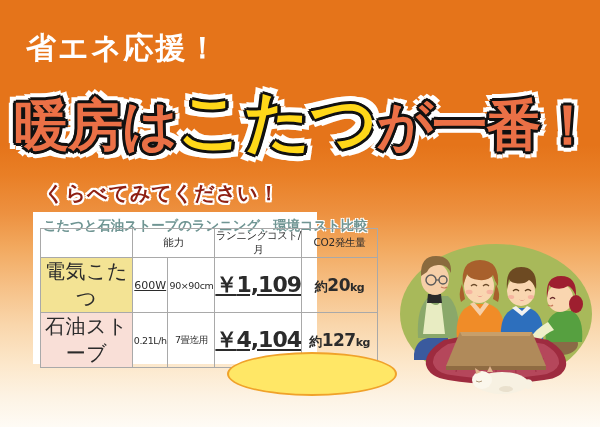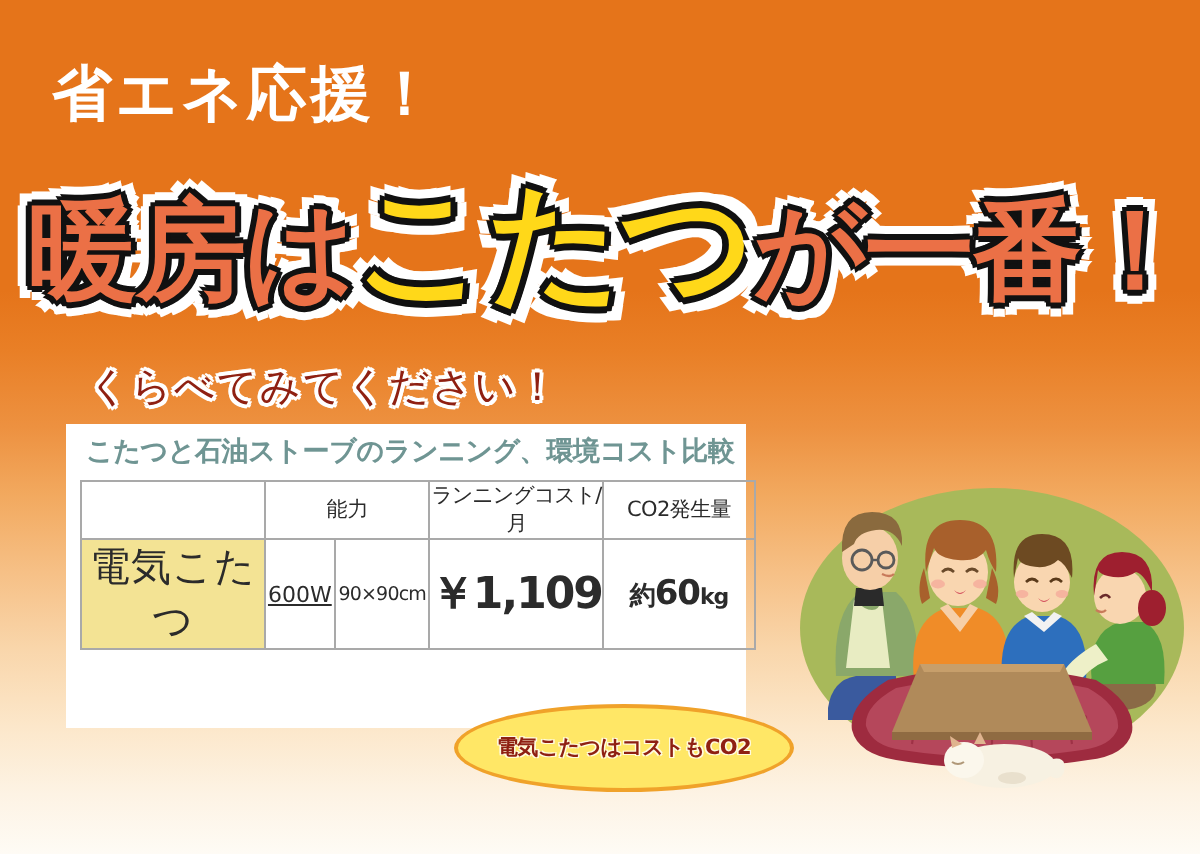--- a/index.html
+++ b/index.html
@@ -49,43 +49,43 @@
     text-shadow:
       -2.4px -2.4px 0 #111, 2.4px -2.4px 0 #111,
       -2.4px  2.4px 0 #111, 2.4px  2.4px 0 #111,
       -3.4px 0 0 #111, 3.4px 0 0 #111, 0 -3.4px 0 #111, 0 3.4px 0 #111,
       -7px -7px 0 #fff, 7px -7px 0 #fff, -7px 7px 0 #fff, 7px 7px 0 #fff,
       0 -8px 0 #fff, 0 8px 0 #fff, -8px 0 0 #fff, 8px 0 0 #fff;
   }
   
   #compare-label {
     position:absolute; left:44px; top:183px;
-    font-size:20px; font-weight:normal; color:#8f2012;
+    font-size:20px; font-weight:bold; color:#8f2012;
     letter-spacing:1px; line-height:1;
     text-shadow:
       -1.6px -1.6px 0 #fff, 1.6px -1.6px 0 #fff,
       -1.6px 1.6px 0 #fff, 1.6px 1.6px 0 #fff,
       0 -2px 0 #fff, 0 2px 0 #fff, -2px 0 0 #fff, 2px 0 0 #fff;
   }
   
   #table-panel {
     position:absolute; left:33px; top:212px;
-    width:340px; height:152px;
+    width:284px; height:152px;
     background:#ffffff;
   }
   #table-title {
     position:absolute; left:10px; top:5px;
     font-size:13.5px; font-weight:bold; color:#6f9593;
     letter-spacing:-0.2px; white-space:nowrap;
     text-shadow:
       -1px -1px 0 #fff, 1px -1px 0 #fff,
       -1px 1px 0 #fff, 1px 1px 0 #fff;
   }
   #cost-table {
-    position:absolute; left:7px; top:28px;
+    position:absolute; left:7px; top:16px;
     width:338px;
     border-collapse:collapse;
   }
   #cost-table td, #cost-table th {
     border:1px solid #a9a9a9;
     text-align:center; vertical-align:middle;
     font-family:"DejaVu Sans","Liberation Sans",sans-serif;
     color:#2b2b2b;
     padding:0;
   }
@@ -98,20 +98,21 @@
   .name-cell {
     font-size:20px; font-weight:normal; letter-spacing:0.5px;
   }
   .name-kotatsu { background:#f3e394; }
   .name-stove   { background:#f9dfd7; }
   .spec-cell { font-size:11px;text-decoration:underline; }
   .spec-small { font-size:9.5px; letter-spacing:-0.4px; }
   .cost-cell {
     font-size:22px; font-weight:bold; color:#ec1c24;
     letter-spacing:-1px;
+    text-decoration:underline;
   }
   .co2-cell {
     font-size:17px; font-weight:bold; letter-spacing:-0.5px;
   }
   .co2-cell .unit { font-size:11px; }
   .co2-cell .pre  { font-size:13px; }
   
   #callout {
     position:absolute; left:227px; top:352px;
     width:170px; height:44px;
@@ -158,30 +159,37 @@
         <td class="hdr-cap" colspan="2">能力</td>
         <td class="hdr-run">ランニングコスト/月</td>
         <td class="hdr-co2">CO2発生量</td>
       </tr>
 
       <tr class="drow">
         <td class="name-cell name-kotatsu">電気こたつ</td>
         <td class="spec-cell">600W</td>
         <td class="spec-small">90×90cm</td>
         <td class="cost-cell"><span>￥</span><span>1,109</span></td>
-        <td class="co2-cell"><span class="pre">約</span><span>60</span><span class="unit">kg</span></td>
+        <td class="co2-cell"><span class="pre">約</span><span>20</span><span class="unit">kg</span></td>
       </tr>
 
+      <tr class="drow">
+        <td class="name-cell name-stove">石油ストーブ</td>
+        <td class="spec-small">0.21L/h</td>
+        <td class="spec-small">7畳迄用</td>
+        <td class="cost-cell"><span>￥</span><span>4,104</span></td>
+        <td class="co2-cell"><span class="pre">約</span><span>127</span><span class="unit">kg</span></td>
+      </tr>
     </tbody>
       </table>
   </div>
 
   <div id="callout">
     <div class="ctext">
-      <span>電気こたつはコストもCO2</span><br>
+      <br>
     </div>
   </div>
 
   <div id="illustration">
     <svg width="196" height="160" viewBox="0 0 196 160">
 
       <ellipse cx="98" cy="78" rx="96" ry="70" fill="#a8b95a"></ellipse>
 
       <g>
 

